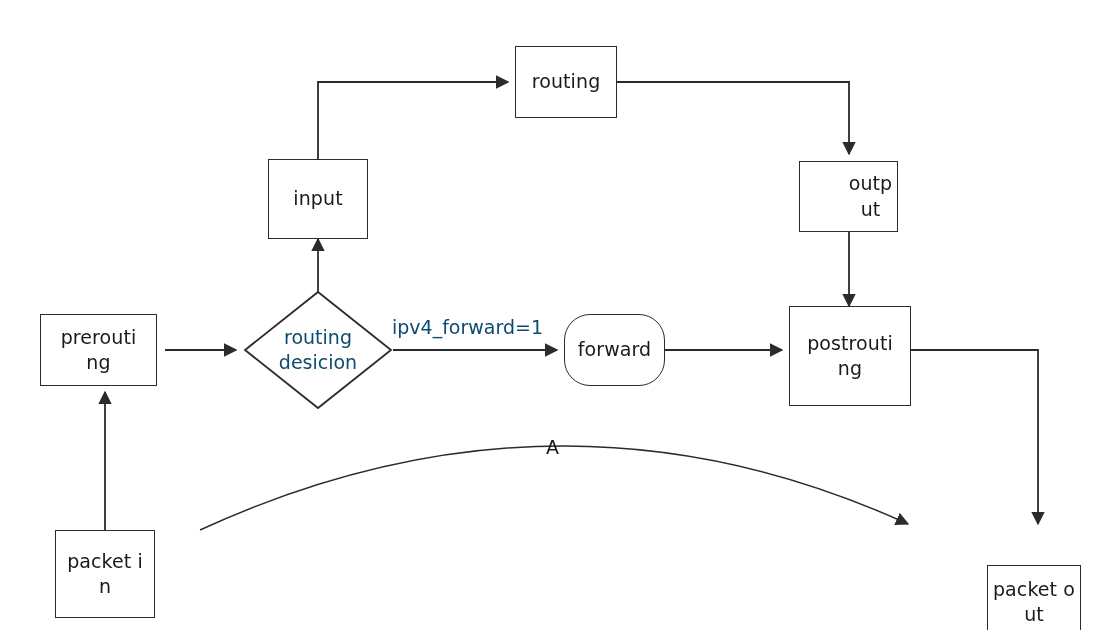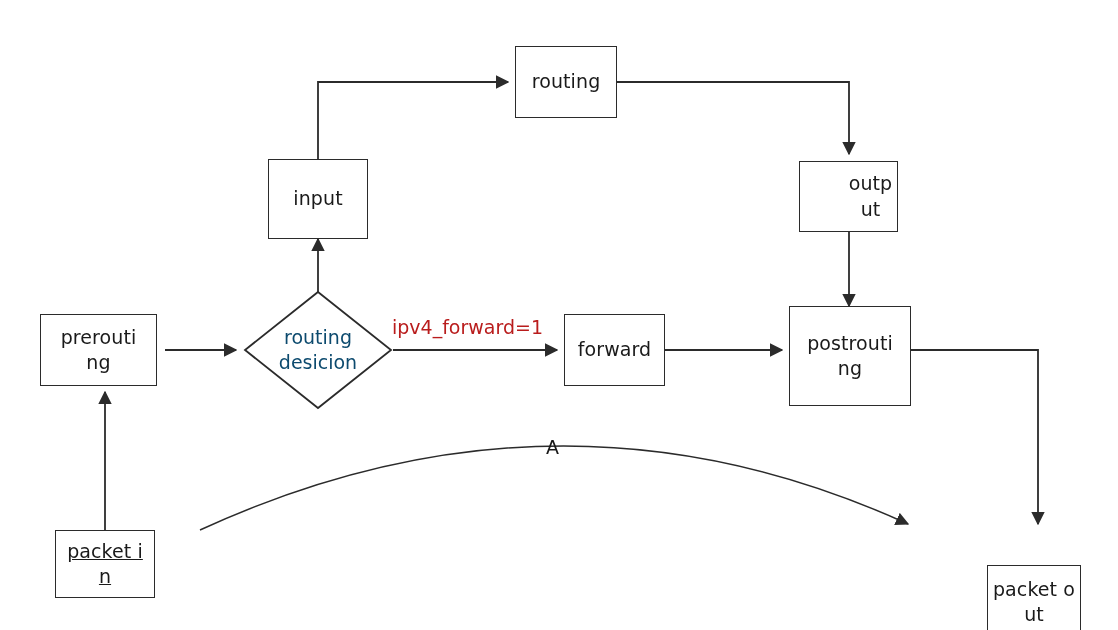--- a/index.html
+++ b/index.html
@@ -72,21 +72,21 @@
     justify-content: center;
     text-align: center;
     font-size: 19px;
     line-height: 1.34;
     color: #0c4a6e;
     pointer-events: none;
   }
   .edge-label {
     position: absolute;
     font-size: 19px;
-    color: #b91c1c;
+    color: #0c4a6e;
     white-space: nowrap;
     background: transparent;
     z-index: 4;
   }
   .arc-label {
     position: absolute;
     font-size: 19px;
     color: #1a1a1a;
     z-index: 4;
   }
@@ -150,29 +150,29 @@
 
   <div class="diamond-wrap" style="left:243px; top:290px; width:150px; height:120px;">
     <svg width="150" height="120" viewBox="0 0 150 120" xmlns="http://www.w3.org/2000/svg">
       <polygon points="75,2 148,60 75,118 2,60" fill="#ffffff" stroke="#2b2b2b" stroke-width="1.8"></polygon>
     </svg>
     <div class="diamond-text">routing desicion</div>
   </div>
 
   <div class="edge-label" style="left:392px; top:316px;">ipv4_forward=1</div>
 
-  <div class="node node-wide" style="left:564px; top:314px; width:101px; height:72px;">
+  <div class="node node-wide" style="left:564px; top:314px; width:101px; height:72px;border-radius:26px;">
     <span class="label">forward</span>
   </div>
 
   <div class="node node-wide" style="left:789px; top:306px; width:122px; height:100px;">
     <span class="label">postrouting</span>
   </div>
 
-  <div class="node node-narrow" style="left:55px; top:530px; width:100px; height:68px;text-decoration:underline;">
+  <div class="node node-narrow" style="left:55px; top:530px; width:100px; height:88px;">
     <span class="label">packet in</span>
   </div>
 
   <div class="node node-narrow" style="left:987px; top:524px; width:94px; height:74px;margin-top:41px;">
     <span class="label">packet out</span>
   </div>
 
   <div class="arc-label" style="left:546px; top:436px;">A</div>
 
 </div>

